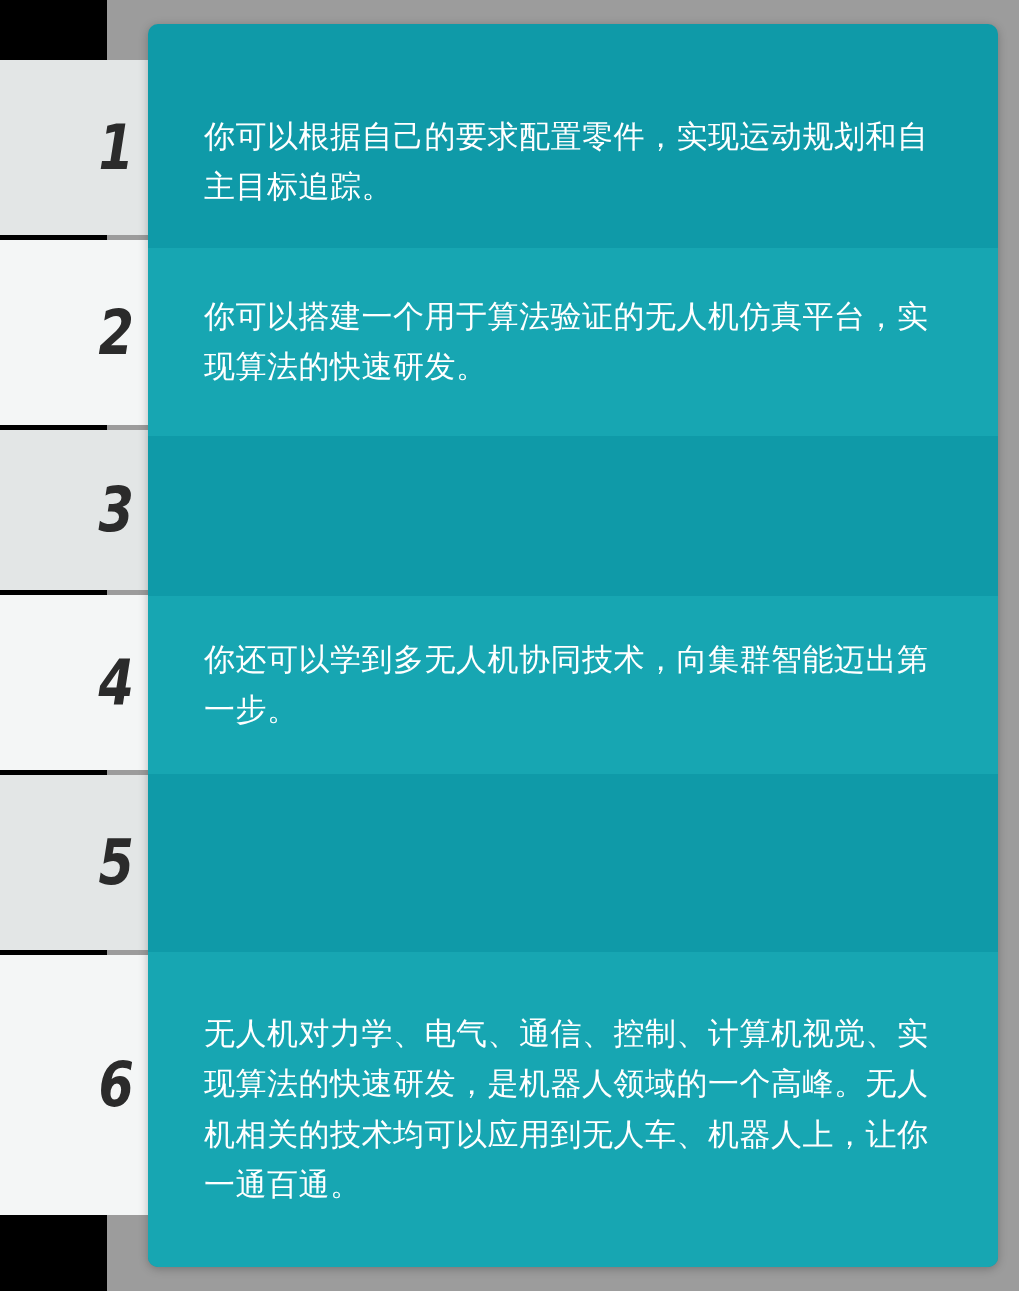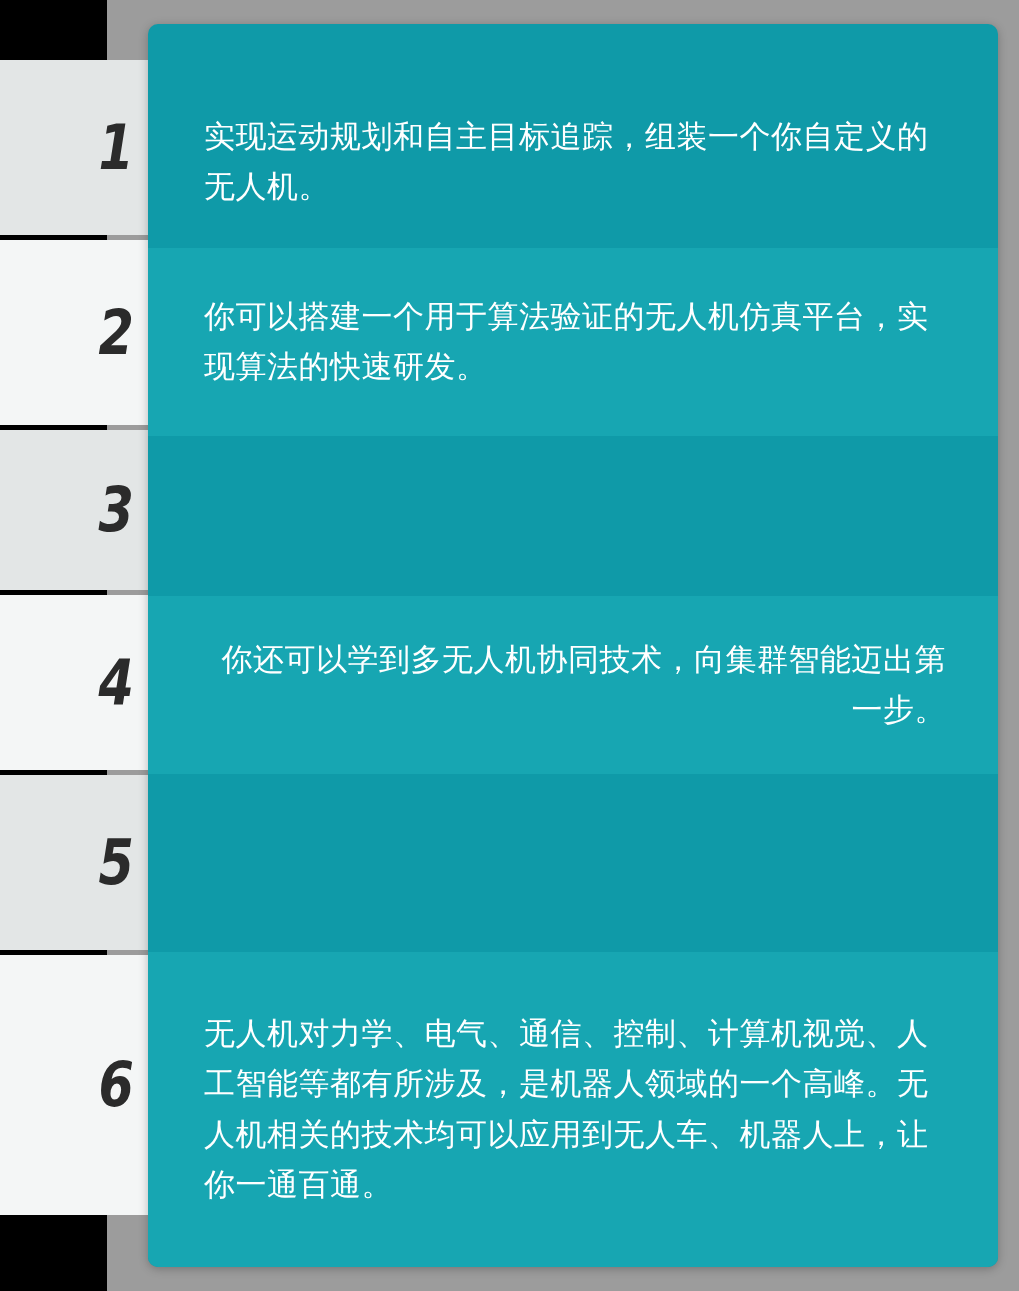--- a/index.html
+++ b/index.html
@@ -119,26 +119,26 @@
     <div class="num-band" style="top:775px;height:175px;background:#e3e6e6;">
       <span class="num">5</span>
     </div>
     <div class="num-band" style="top:955px;height:260px;background:#f4f6f6;">
       <span class="num">6</span>
     </div>
   </div>
 
   <div class="card">
     <div class="row" style="top:52px;height:172px;">
-      <p>实现运动规划和自主目标追踪，组装一个你自定义的无人机。</p>
+      <p>你可以根据自己的要求配置零件，实现运动规划和自主目标追踪。</p>
     </div>
     <div class="row alt" style="top:224px;height:188px;">
       <p>你可以搭建一个用于算法验证的无人机仿真平台，实现算法的快速研发。</p>
     </div>
-    <div class="row alt" style="top:572px;height:178px;text-align:right;">
+    <div class="row alt" style="top:572px;height:178px;">
       <p>你还可以学到多无人机协同技术，向集群智能迈出第一步。</p>
     </div>
     <div class="row alt" style="top:928px;height:315px;">
-      <p>无人机对力学、电气、通信、控制、计算机视觉、人工智能等都有所涉及，是机器人领域的一个高峰。无人机相关的技术均可以应用到无人车、机器人上，让你一通百通。</p>
+      <p>无人机对力学、电气、通信、控制、计算机视觉、实现算法的快速研发，是机器人领域的一个高峰。无人机相关的技术均可以应用到无人车、机器人上，让你一通百通。</p>
     </div>
   </div>
 
 </div>
 
 </body></html>

